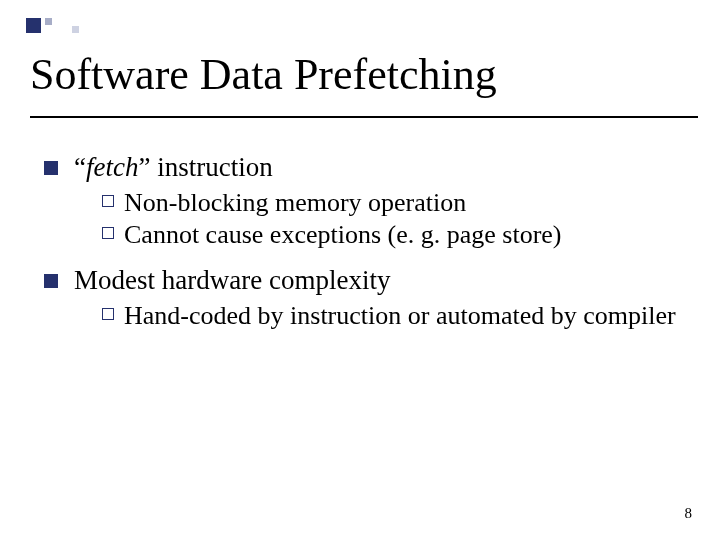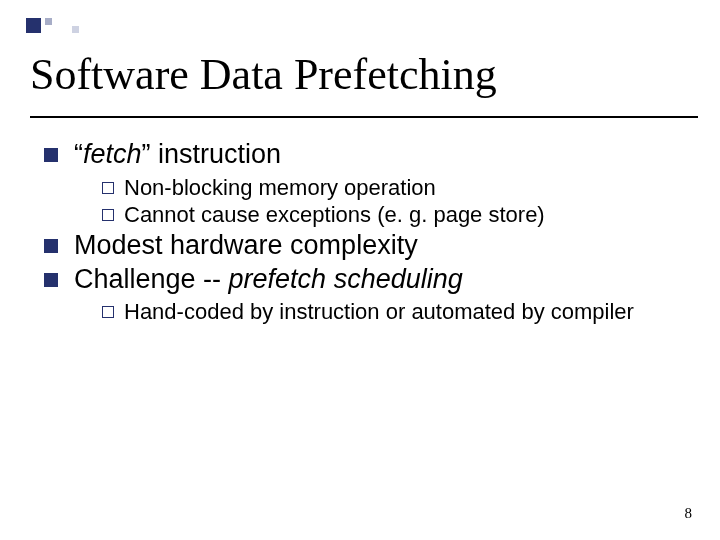--- a/index.html
+++ b/index.html
@@ -62,28 +62,29 @@
   .title-rule {
     position: absolute;
     top: 116px;
     left: 30px;
     right: 22px;
     height: 0;
     border-top: 2px solid #000;
   }
   .body {
     position: absolute;
-    top: 138px;
+    top: 151px;
     left: 44px;
     right: 36px;
-    font-family: Liberation Sans, sans-serif;
+    font-family: Liberation Serif, serif;
   }
   .lvl1 {
     display: flex;
     align-items: flex-start;
+    margin-top: 12px;
   }
   .lvl1:first-child {
     margin-top: 0;
   }
   .lvl1 .bullet-sq {
     flex: 0 0 auto;
     width: 14px;
     height: 14px;
     background: #25316d;
     margin-top: 10px;
@@ -105,21 +106,21 @@
   .lvl2 .bullet-hollow {
     flex: 0 0 auto;
     width: 12px;
     height: 12px;
     border: 1.6px solid #25316d;
     box-sizing: border-box;
     margin-top: 8px;
     margin-right: 10px;
   }
   .lvl2 .text {
-    font-size: 22px;
+    font-size: 26px;
     line-height: 1.25;
   }
   .italic {
     font-style: italic;
   }
   .page-num {
     position: absolute;
     bottom: 18px;
     right: 28px;
     font-family: "Comic Sans MS", cursive;
@@ -158,26 +159,20 @@
         <div class="bullet-hollow"></div>
         <div class="text">Cannot cause exceptions (e. g. page store)</div>
       </div>
     </div>
 
     <div class="lvl1">
       <div class="bullet-sq"></div>
       <div class="text">Modest hardware complexity</div>
     </div>
 
-    <div class="lvl1">
-      <div class="bullet-sq"></div>
-      <div class="text">
-        <span>Challenge -- </span><span class="italic">prefetch scheduling</span>
-      </div>
-    </div>
     <div class="lvl2-group">
       <div class="lvl2">
         <div class="bullet-hollow"></div>
         <div class="text">Hand-coded by instruction or automated by compiler</div>
       </div>
     </div>
 
   </div>
 
   <div class="page-num">8</div>

